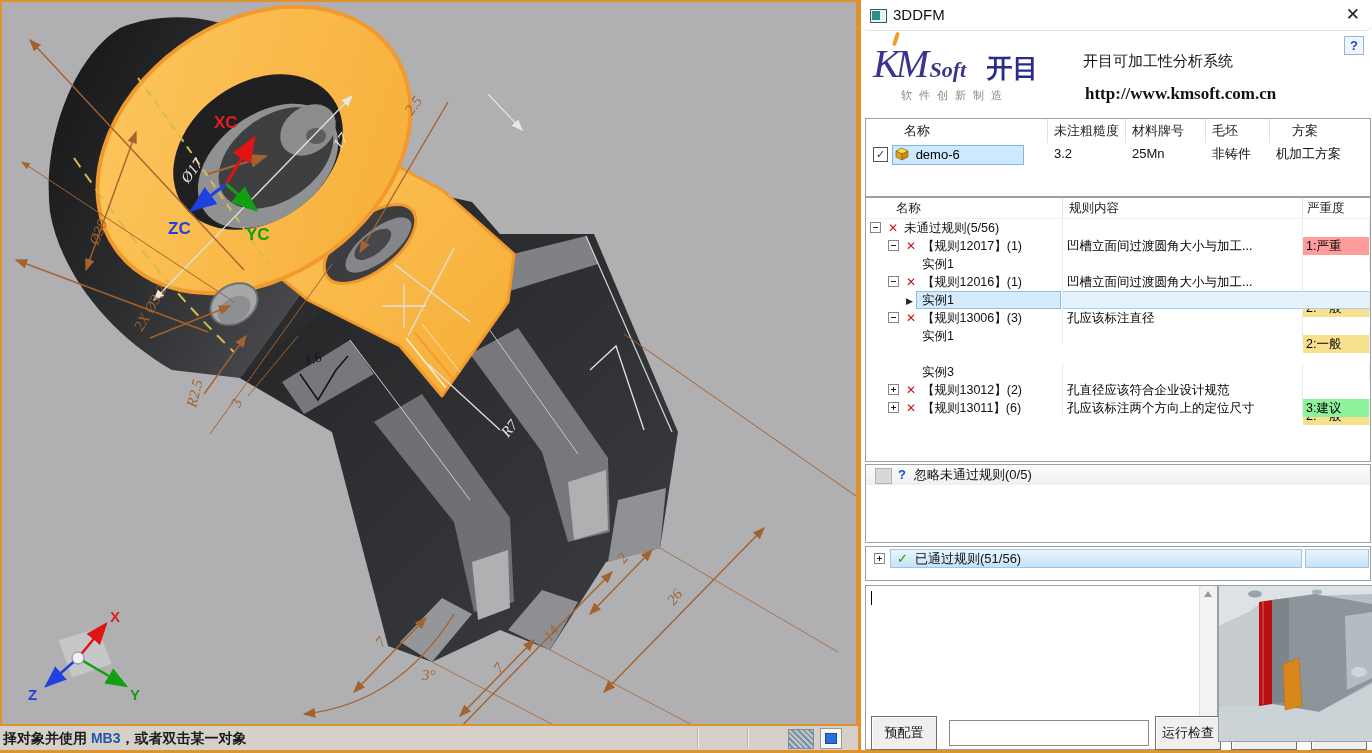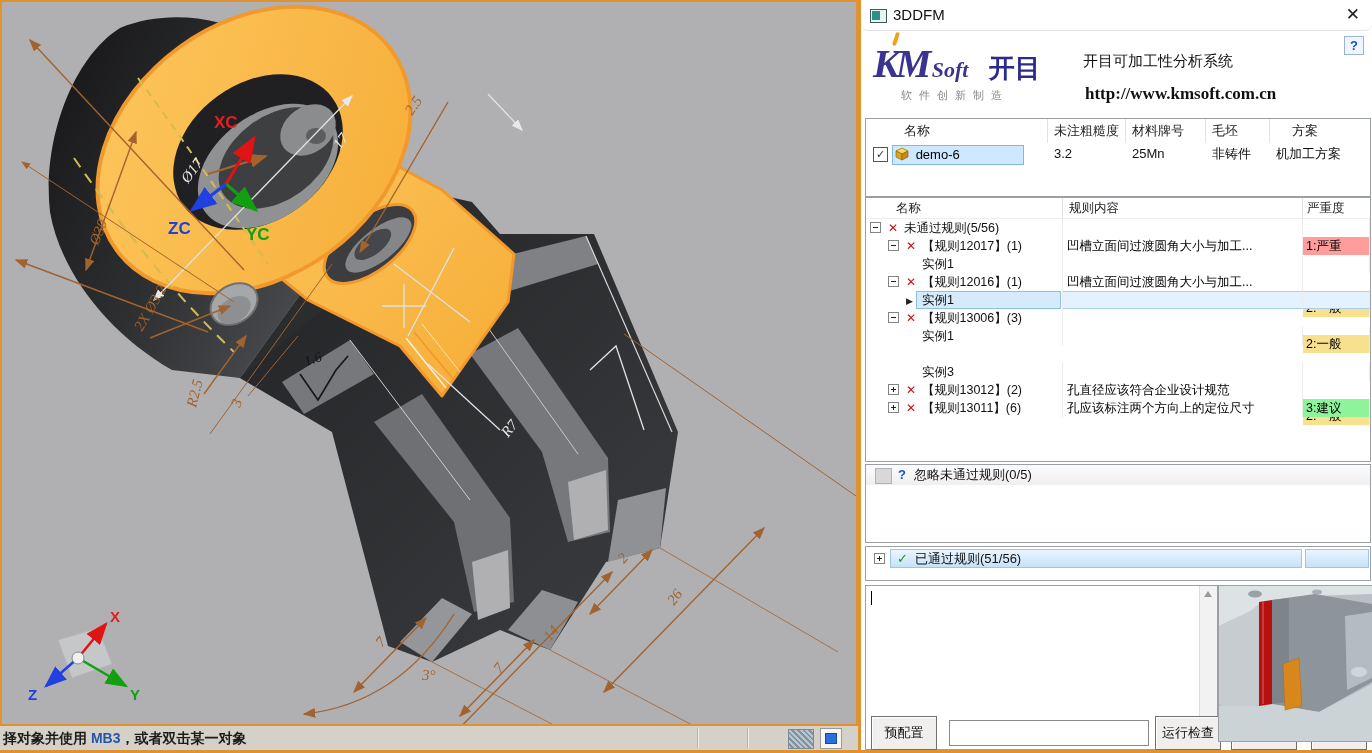--- a/index.html
+++ b/index.html
@@ -26,21 +26,21 @@
   
   #panel{position:absolute;left:858px;top:0;width:514px;height:750px;background:#fff;
     border-left:3px solid #e0922f;box-sizing:border-box;overflow:hidden;}
   .titlebar{position:absolute;left:0;top:0;width:100%;height:30px;background:#fff;border-bottom:1px solid #e4e4e4;border-radius:7px;}
   .win-ico{position:absolute;left:9px;top:9px;width:15px;height:12px;background:#e8f4f2;border:1px solid #3c5a58;}
   .win-ico i{position:absolute;left:1px;top:1px;width:8px;height:9px;background:#2e8f86;}
   .win-title{position:absolute;left:32px;top:6px;font-size:15px;color:#111;}
   .win-close{position:absolute;right:12px;top:4px;font-size:17px;color:#222;cursor:pointer;}
 
   .logo-km{position:absolute;left:12px;top:40px;width:200px;height:52px;}
-  .logo-km .km{font-size:40px;font-weight:bold;font-style:italic;color:#3a3490;letter-spacing:-4px;font-family:"Liberation Serif",serif;}
+  .logo-km .km{font-size:40px;font-weight:normal;font-style:italic;color:#3a3490;letter-spacing:-4px;font-family:"Liberation Serif",serif;}
   .logo-km .flame{position:absolute;left:21px;top:-8px;width:4px;height:14px;background:#f0a020;transform:rotate(18deg);border-radius:2px;}
   .logo-km .soft{font-size:22px;font-style:italic;font-weight:bold;color:#3a3490;font-family:"Liberation Serif",serif;}
   .logo-km .kaimu{font-size:26px;font-weight:bold;color:#2b2b8c;margin-left:16px;}
   .logo-tagline{position:absolute;left:40px;top:88px;font-size:11px;color:#8a8a8a;letter-spacing:7px;white-space:nowrap;}
   .prod-title{position:absolute;left:222px;top:52px;font-size:15px;color:#111;}
   .prod-url{position:absolute;left:224px;top:84px;font-size:17px;font-weight:bold;color:#111;font-family:"Liberation Serif",serif;}
   .help-btn{position:absolute;right:8px;top:36px;width:18px;height:17px;border:1px solid #9ab4d8;background:#eef5fd;
     color:#1550c8;font-weight:bold;font-size:13px;text-align:center;line-height:17px;cursor:pointer;}
 
   .boxed{position:absolute;background:#fff;border:1px solid #9aa0a6;box-sizing:border-box;}
@@ -379,20 +379,21 @@
           </div>
         <div class="tc cont selcell"></div>
           <div class="tc sevc selcell"></div>
       </div>
       <div class="trow" style="top:111px">
         <div class="tc name">
             <span class="expbox" style="left:22px"></span>
             <span class="xicon" style="left:40px">✕</span>
             <span class="ntext" style="left:56px">【规则13006】(3)</span>
           </div>
+        <div class="tc cont"><span>孔应该标注直径</span></div>
         <div class="tc sevc sev2"><span>2:一般</span></div>
       </div>
       <div class="trow" style="top:129px">
         <div class="tc name">
             <span class="ntext" style="left:56px">实例1</span>
           </div>
         <div class="tc cont"></div>
           <div class="tc sevc"></div>
       </div>
       <div class="trow" style="top:165px">

